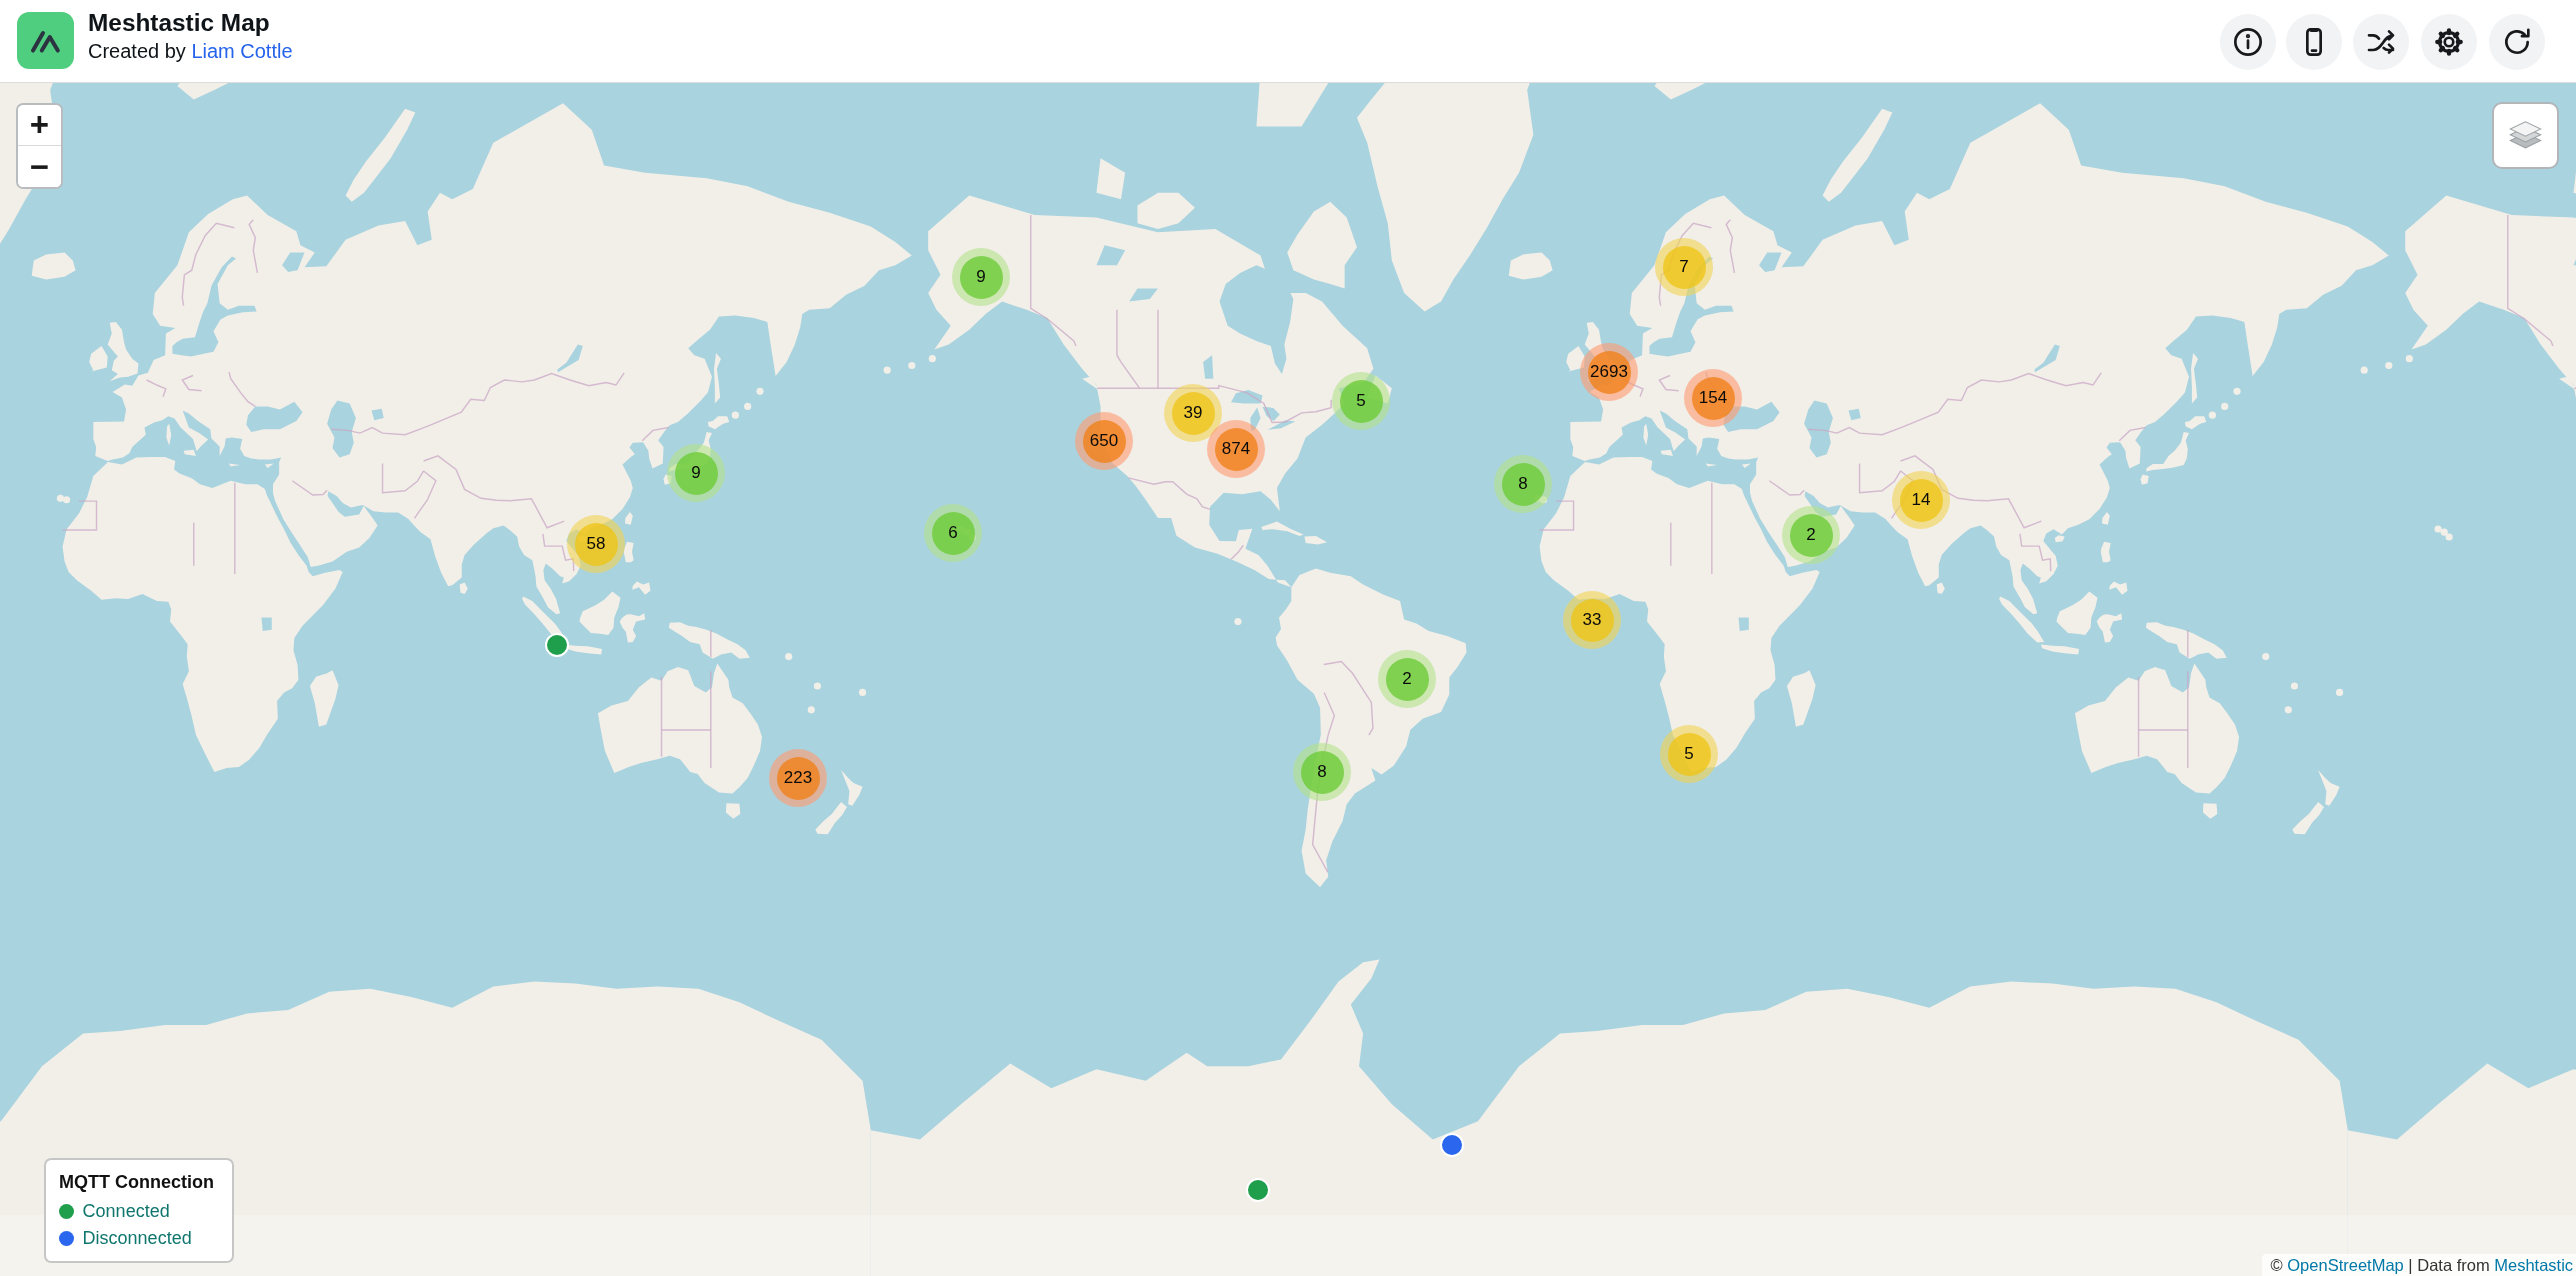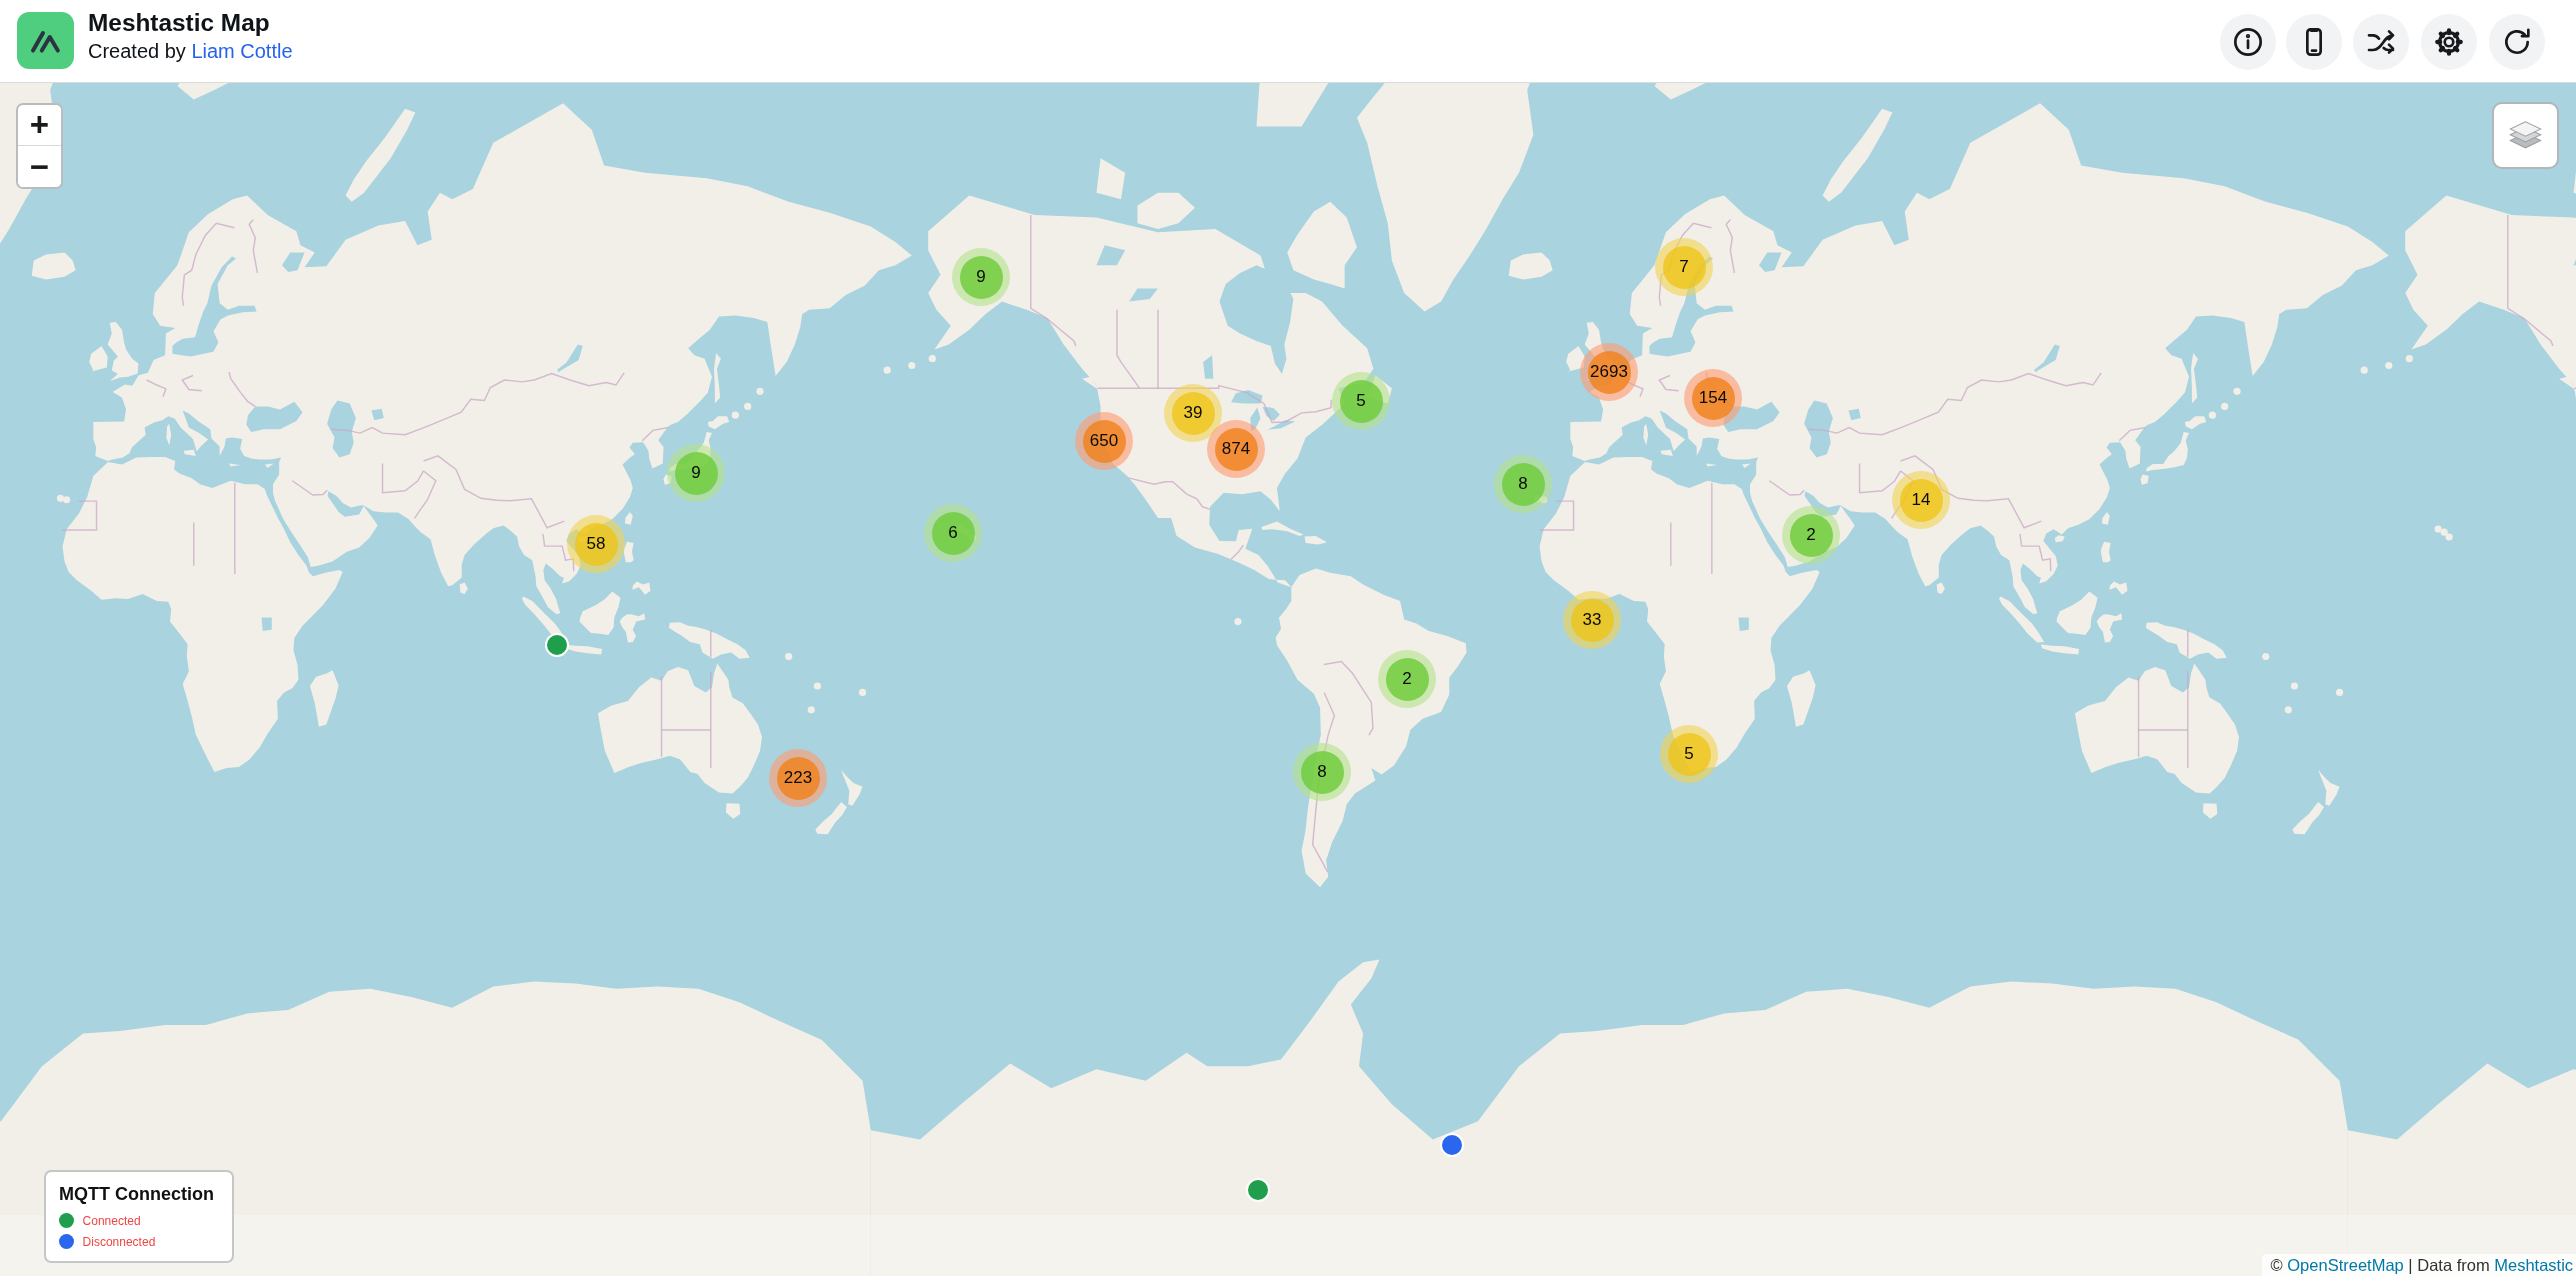--- a/index.html
+++ b/index.html
@@ -28,21 +28,21 @@
   
   #zoomctl{position:absolute;left:16px;top:21px;width:43px;border:2.2px solid #b8bcbf;border-radius:7.2px;background:#ffffff;overflow:hidden;z-index:40;}
   .zbtn{width:43px;height:41px;background:#ffffff;border:none;font-size:33px;font-weight:700;color:#1a1a1a;display:flex;align-items:center;justify-content:center;cursor:pointer;font-family:"Liberation Sans",sans-serif;}
   #zoom-in{border-bottom:1.4px solid #d9d9d9;}
   #layersctl{position:absolute;right:17px;top:20px;width:63px;height:63px;background:#ffffff;border:2.2px solid #b2b6b9;border-radius:10px;display:flex;align-items:center;justify-content:center;cursor:pointer;z-index:40;}
   
   #legend{position:absolute;left:16px;bottom:14.4px;width:160px;background:#ffffff;border:2.2px solid #c6c6c6;border-radius:7.2px;padding:11.5px 13px;z-index:40;margin-left:28px;}
   #legend-title{font-size:18px;font-weight:700;color:#111;margin-bottom:8.6px;}
   .legrow{display:flex;align-items:center;margin-top:5.8px;}
   .legdot{width:15px;height:15px;border-radius:50%;margin-right:8.6px;flex:0 0 auto;}
-  .leglabel{font-size:12px;color:#ef4444;}
+  .leglabel{font-size:18px;color:#0f766e;}
   
   #attrib{position:absolute;right:0;bottom:0;background:rgba(255,255,255,.78);padding:2.2px 2.9px 2.2px 8.6px;font-size:16.5px;color:#333;z-index:40;white-space:nowrap;border-top-left-radius:4.3px;}
   #attrib a{color:#0078A8;text-decoration:none;cursor:pointer;}
 </style>
 </head>
 <body>
 
 <div id="app">
 
   <div id="map">

